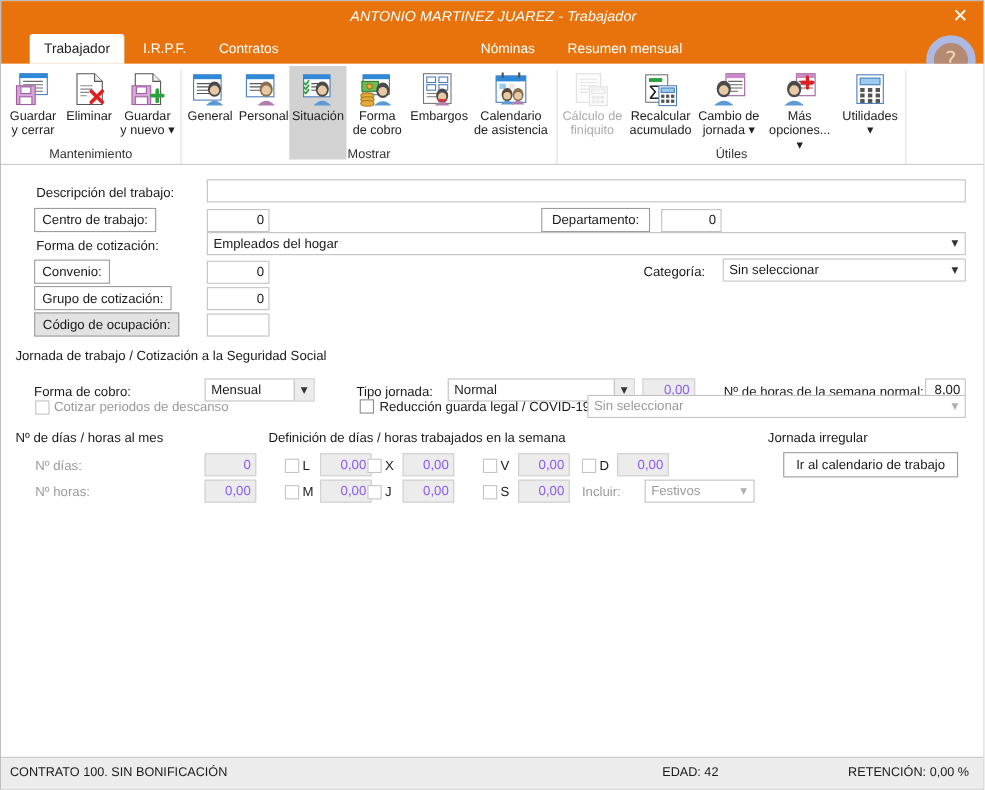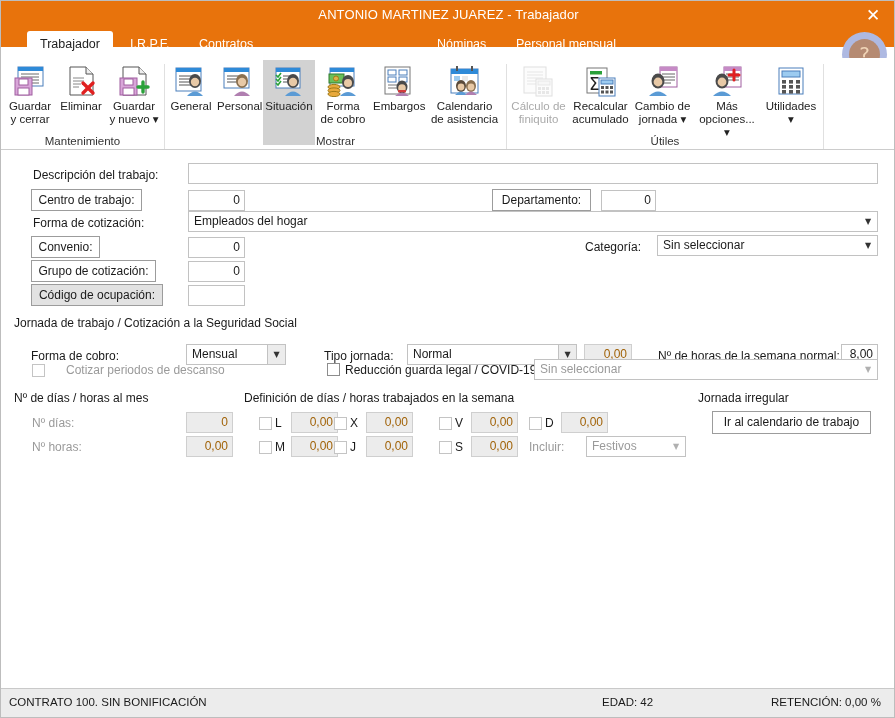--- a/index.html
+++ b/index.html
@@ -14,22 +14,23 @@
     position: relative;
     width: 895px; height: 718px;
     background: #ffffff;
     border: 1px solid #bdbdbd;
     overflow: hidden;
   }
 
   
   .titlebar {
     position: absolute; left: 0; top: 0;
-    width: 895px; height: 46px;
+    width: 895px; height: 57px;
     background: #E8730C;
+    font-style: italic;
   }
   .titlebar-text {
     position: absolute; left: 0; top: 6px; width: 895px;
     text-align: center;
     color: #ffffff;
     font-size: 13px;
     letter-spacing: .1px;
     white-space: nowrap;
   }
   .close-btn {
@@ -185,21 +186,21 @@
     background: #ffffff;
     font-size: 12px;
     color: #1a1a1a;
     height: 21px;
     line-height: 19px;
     padding: 0 4px;
     white-space: nowrap;
     overflow: hidden;
   }
   .inp.num { text-align: right; }
-  .inp.ro { background: #ececec; color: #a16207; border-color: #cfcfcf; }
+  .inp.ro { background: #ececec; color: #8b5cf6; border-color: #cfcfcf; }
 
   .combo {
     position: absolute;
     border: 1px solid #c2c2c2;
     background: #ffffff;
     height: 21px;
     cursor: pointer;
   }
   .combo .txt {
     position: absolute; left: 5px; top: 0;
@@ -259,21 +260,21 @@
   <div class="titlebar">
     <div class="titlebar-text">ANTONIO MARTINEZ JUAREZ - Trabajador</div>
     <div class="close-btn">✕</div>
   </div>
 
   <div class="tabstrip" id="tabstrip">
       <div class="tab active" style="left: 26px;"><span>Trabajador</span></div>
       <div class="tab" style="left: 116px;"><span>I.R.P.F.</span></div>
       <div class="tab" style="left: 185px;"><span>Contratos</span></div>
       <div class="tab" style="left: 423px;"><span>Nóminas</span></div>
-      <div class="tab" style="left: 502px;"><span>Personal mensual</span></div>
+      <div class="tab" style="left: 502px;"><span>Resumen mensual</span></div>
     </div>
 
   <div class="help-btn">
     <div class="inner"></div>
     <div class="q">?</div>
   </div>
 
   <div class="ribbon" id="ribbon">
     <div class="rb-sep" style="left:163px"></div>
     <div class="rb-sep" style="left:505px"></div>
@@ -606,21 +607,21 @@
     <div class="combo boxed" style="left:406px; top:194px; width:170px">
       <div class="txt">Normal</div>
       <div class="arrow">▼</div>
     </div>
     <div class="inp num ro" style="left:583px; top:194px; width:48px">0,00</div>
 
     <div class="lbl" style="left:657px; top:198px">Nº de horas de la semana normal:</div>
     <div class="inp num" style="left:840px; top:194px; width:37px">8,00</div>
 
     <div class="chk dis" style="left:31px; top:214px"></div>
-    <div class="lbl muted" style="left:65px; top:212px">Cotizar periodos de descanso</div>
+    <div class="lbl muted" style="left:48px; top:212px">Cotizar periodos de descanso</div>
 
     <div class="chk" style="left:326px; top:213px"></div>
     <div class="lbl" style="left:344px; top:212px">Reducción guarda legal / COVID-19</div>
     <div class="combo dis" style="left:533px; top:209px; width:344px">
       <div class="txt">Sin seleccionar</div>
       <div class="arrow">▼</div>
     </div>
 
     <div class="lbl section" style="left:13px; top:240px">Nº de días / horas al mes</div>
     <div class="lbl section" style="left:243px; top:240px">Definición de días / horas trabajados en la semana</div>

